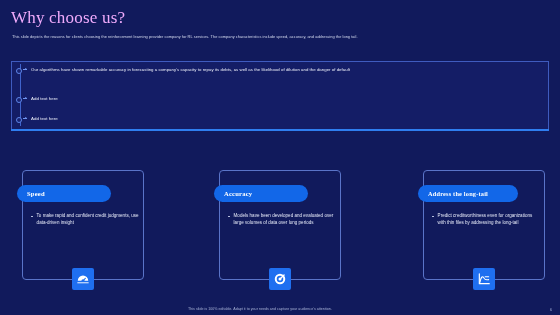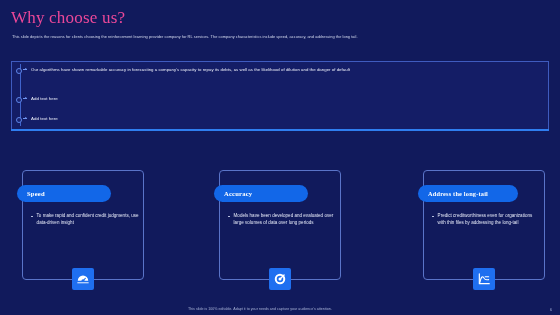--- a/index.html
+++ b/index.html
@@ -8,21 +8,21 @@
     width:560px; height:315px; position:relative; overflow:hidden;
     background:#111a5c;
     font-family:"Liberation Sans", sans-serif;
     color:#ffffff;
   }
 
   
   .slide-title {
     position:absolute; left:11px; top:8px;
     font-family:"Liberation Serif", serif;
-    font-size:17px; font-weight:400; color:#ec4899;
+    font-size:17px; font-weight:400; color:#f0abfc;
     letter-spacing:.2px; line-height:20px;
   }
   .slide-subtitle {
     position:absolute; left:12px; top:34px; width:535px;
     font-size:3.9px; line-height:6px; color:#d6dcf0;
     letter-spacing:.05px; white-space:nowrap;
   }
 
   
   .main-box {

